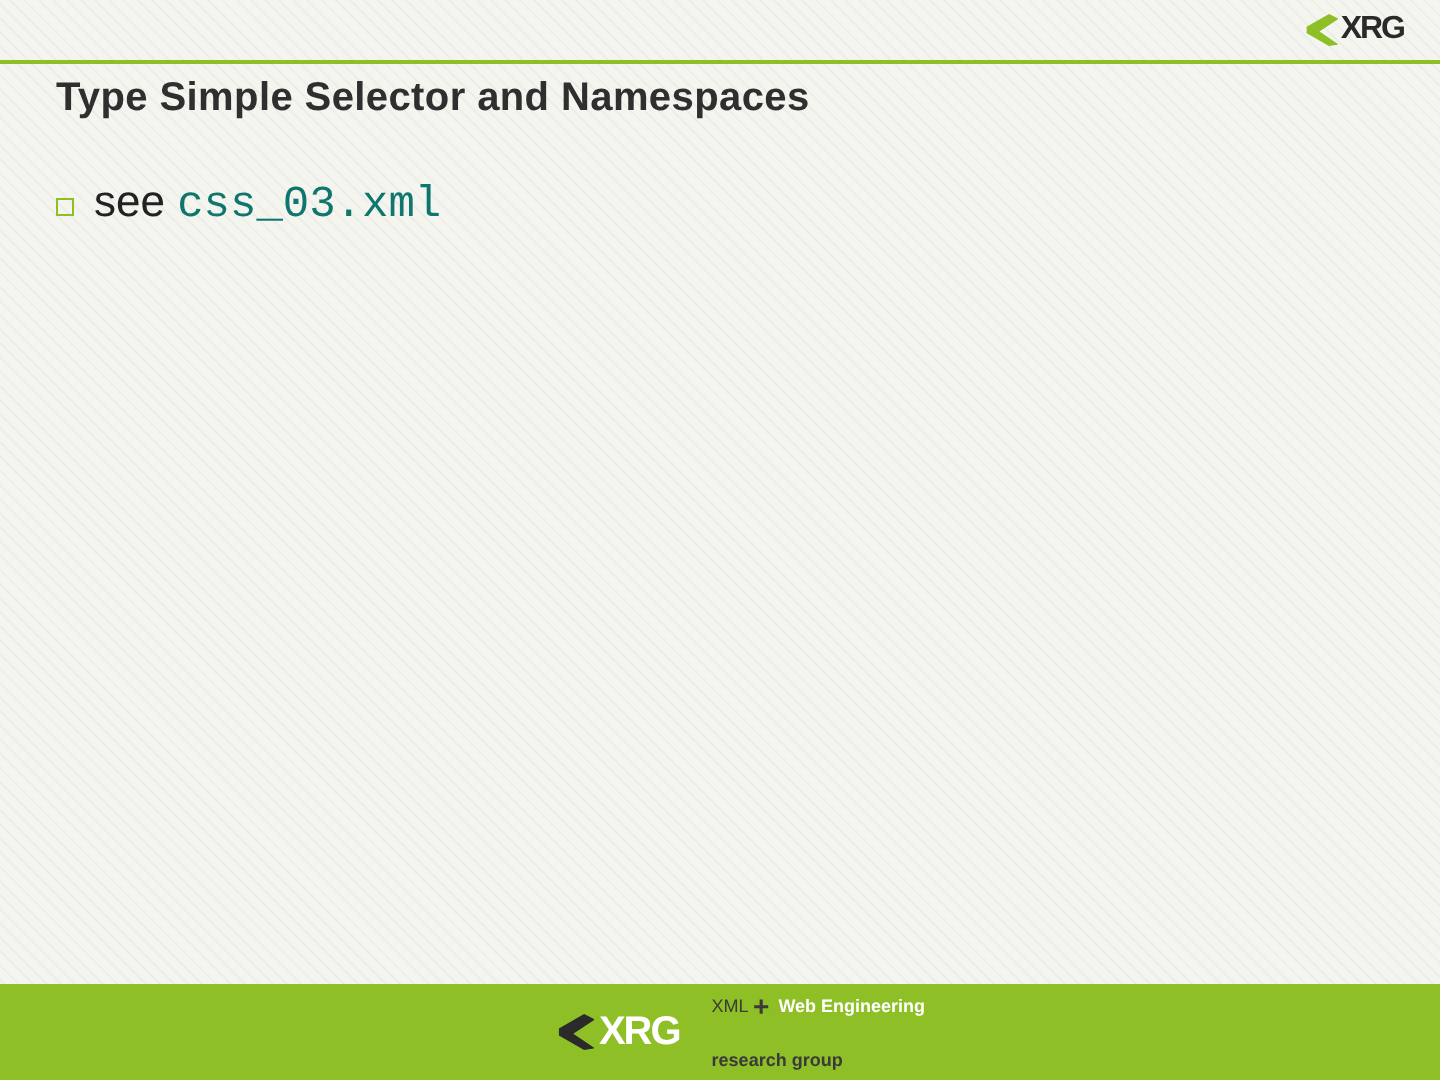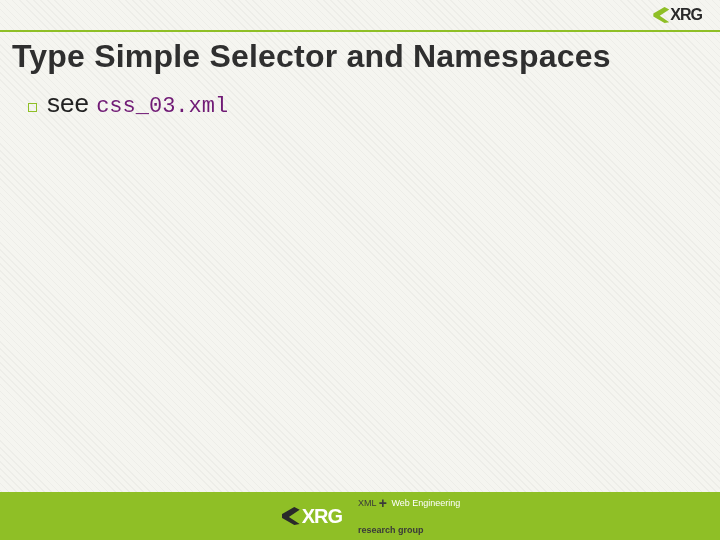--- a/index.html
+++ b/index.html
@@ -44,49 +44,49 @@
     position: absolute;
     top: 30px;
     left: 0;
     width: 100%;
     height: 2px;
     background: #8fbf26;
   }
   .title {
     position: absolute;
     top: 38px;
-    left: 12px;
-    font-size: 32px;
+    left: 28px;
+    font-size: 20px;
     font-weight: 700;
     color: #2f2f2f;
     letter-spacing: 0.2px;
   }
   .bullet-row {
     position: absolute;
     top: 88px;
     left: 28px;
     display: flex;
     align-items: baseline;
     gap: 10px;
   }
   .bullet-box {
     width: 9px;
     height: 9px;
     border: 1.5px solid #8fbf26;
     margin-top: 6px;
     flex: 0 0 auto;
   }
   .bullet-text {
-    font-size: 26px;
+    font-size: 22px;
     color: #222;
   }
   .bullet-code {
     font-family: "Courier New", Courier, monospace;
     font-size: 22px;
-    color: #701a75;
+    color: #0f766e;
   }
   .footer-bar {
     position: absolute;
     left: 0;
     bottom: 0;
     width: 100%;
     height: 48px;
     background: #8fbf26;
     display: flex;
     align-items: center;
@@ -113,21 +113,21 @@
     display: flex;
     flex-direction: column;
     line-height: 1;
     margin-left: 6px;
   }
   .footer-sub .line1 {
     font-size: 9px;
     color: #3a3a3a;
     font-weight: 400;
   }
-  .footer-sub .line1 b { color: #fff; font-weight: 400; }
+  .footer-sub .line1 b { color: #fff; font-weight: 700; }
   .footer-sub .plus {
     font-size: 14px;
     font-weight: 900;
     color: #3a3a3a;
     margin: -1px 2px 0 0;
     display: inline-block;
     vertical-align: middle;
   }
   .footer-sub .line2 {
     font-size: 9px;

